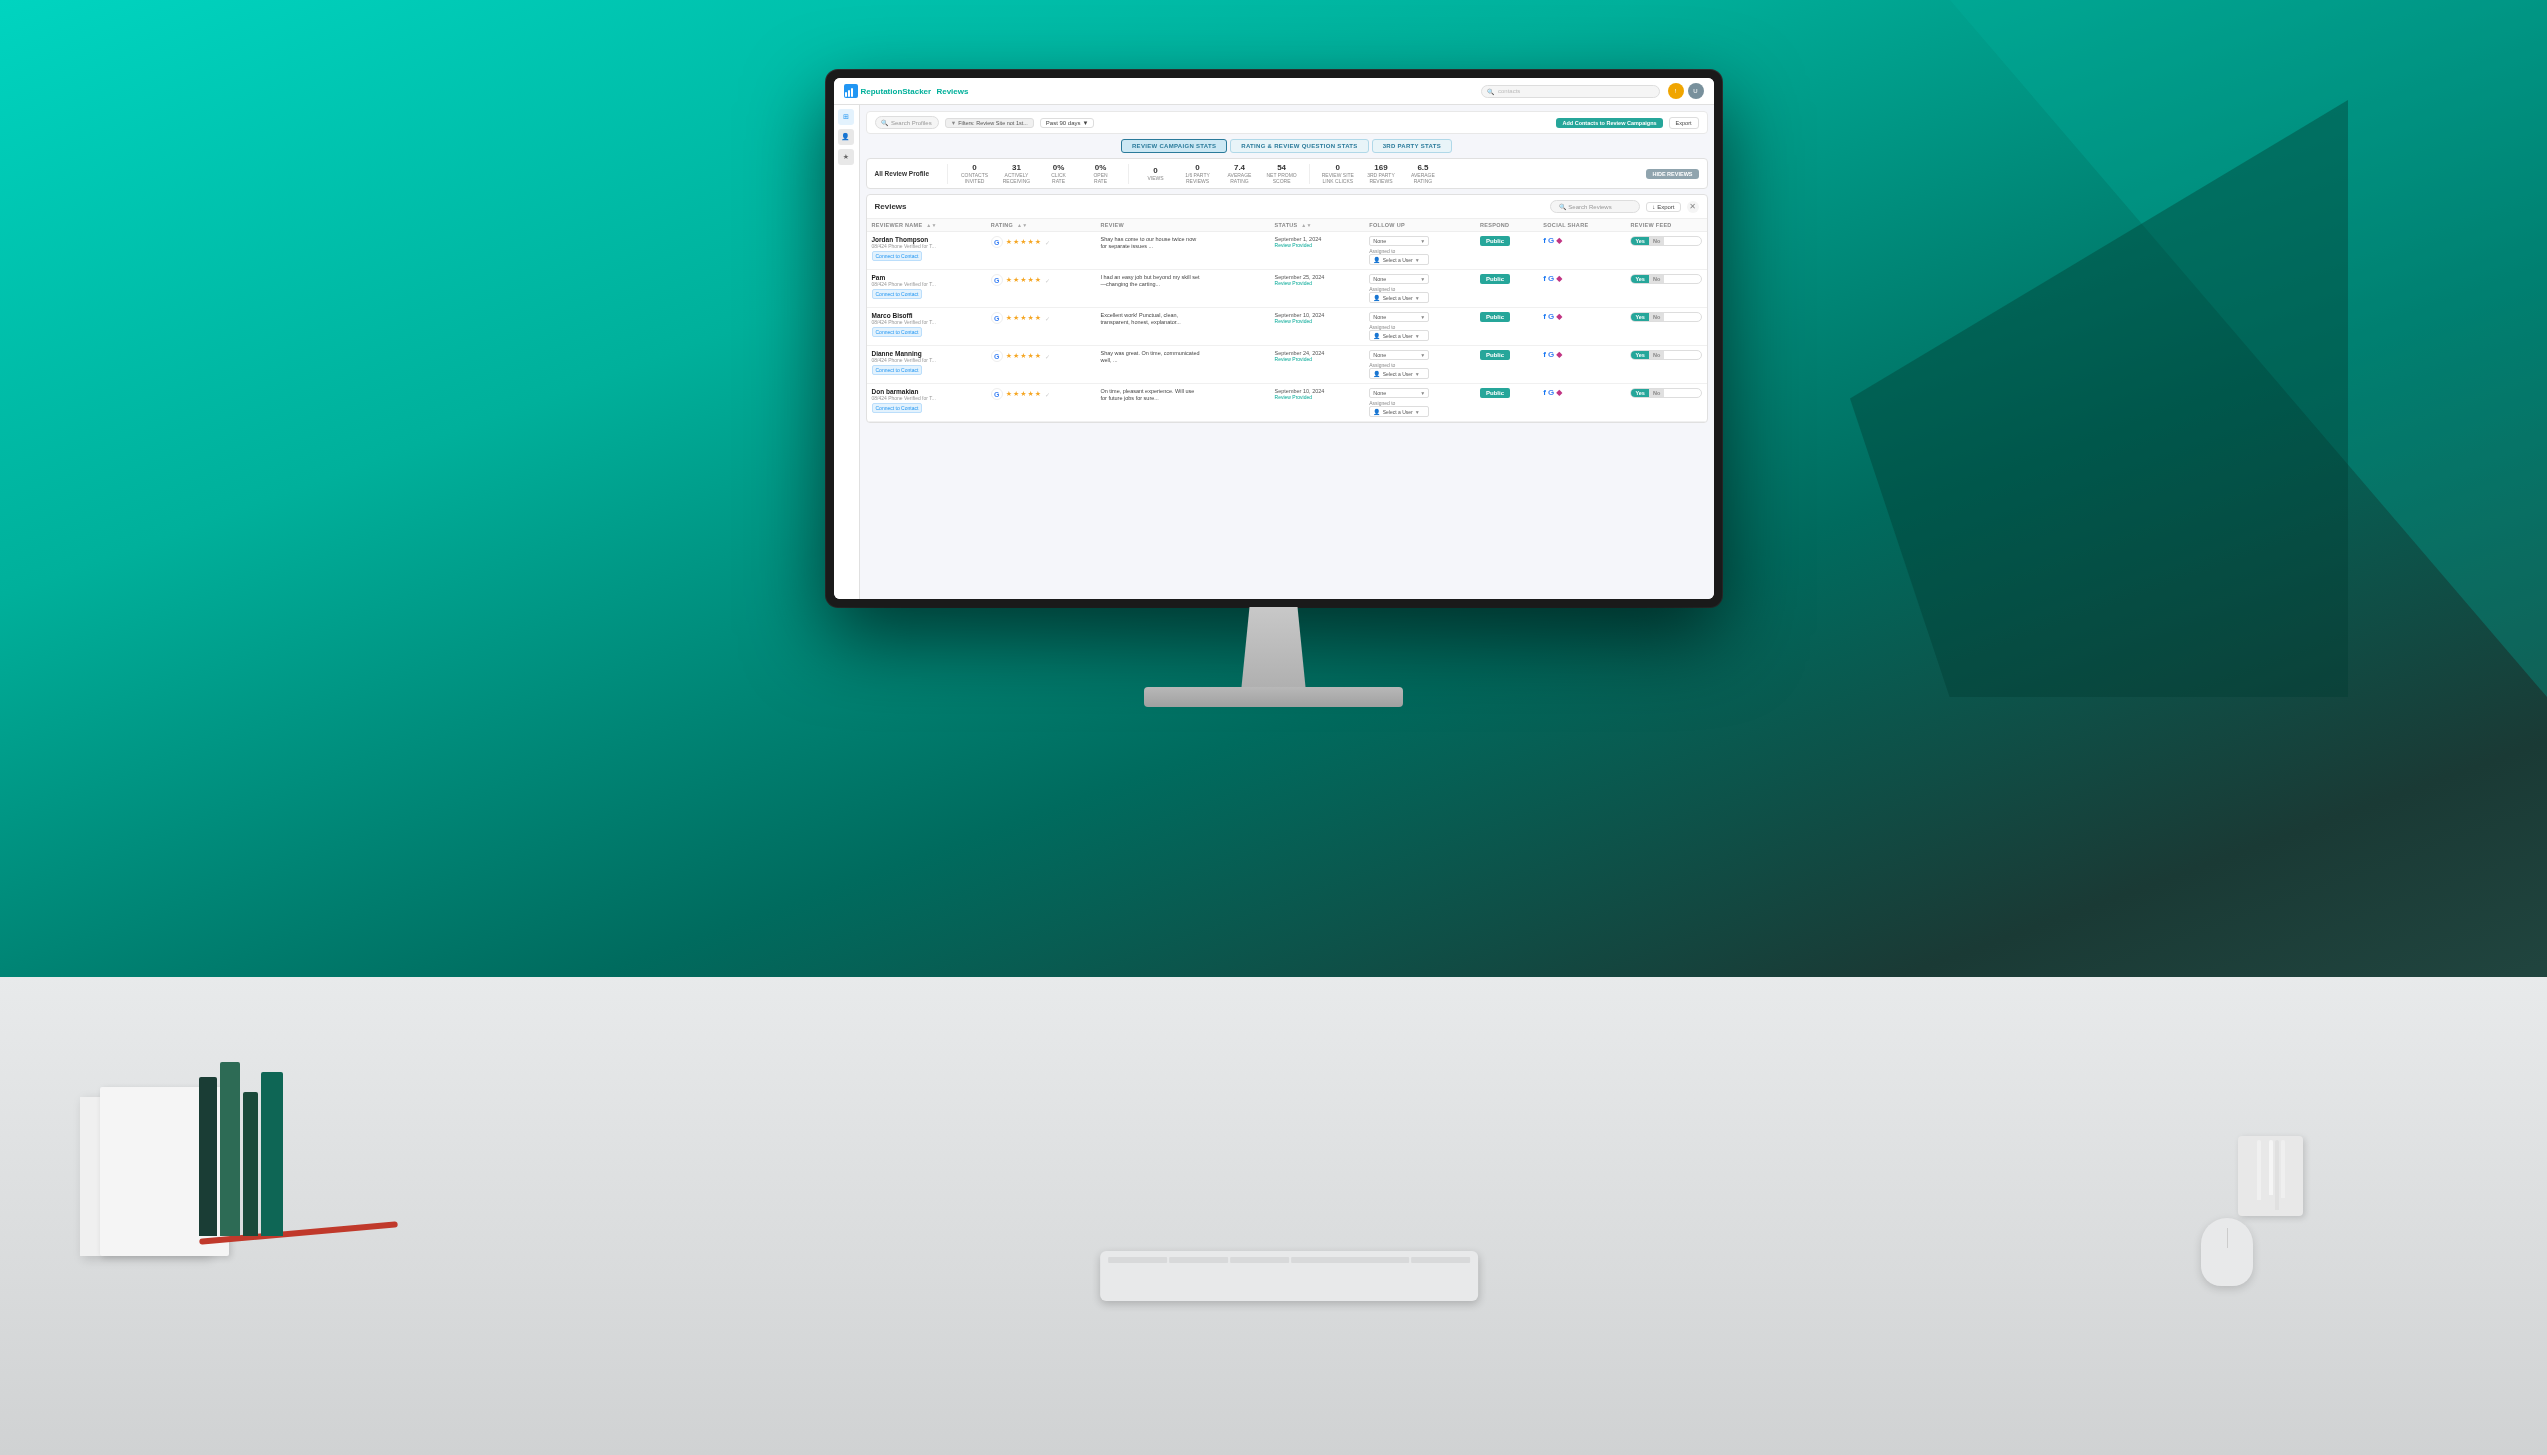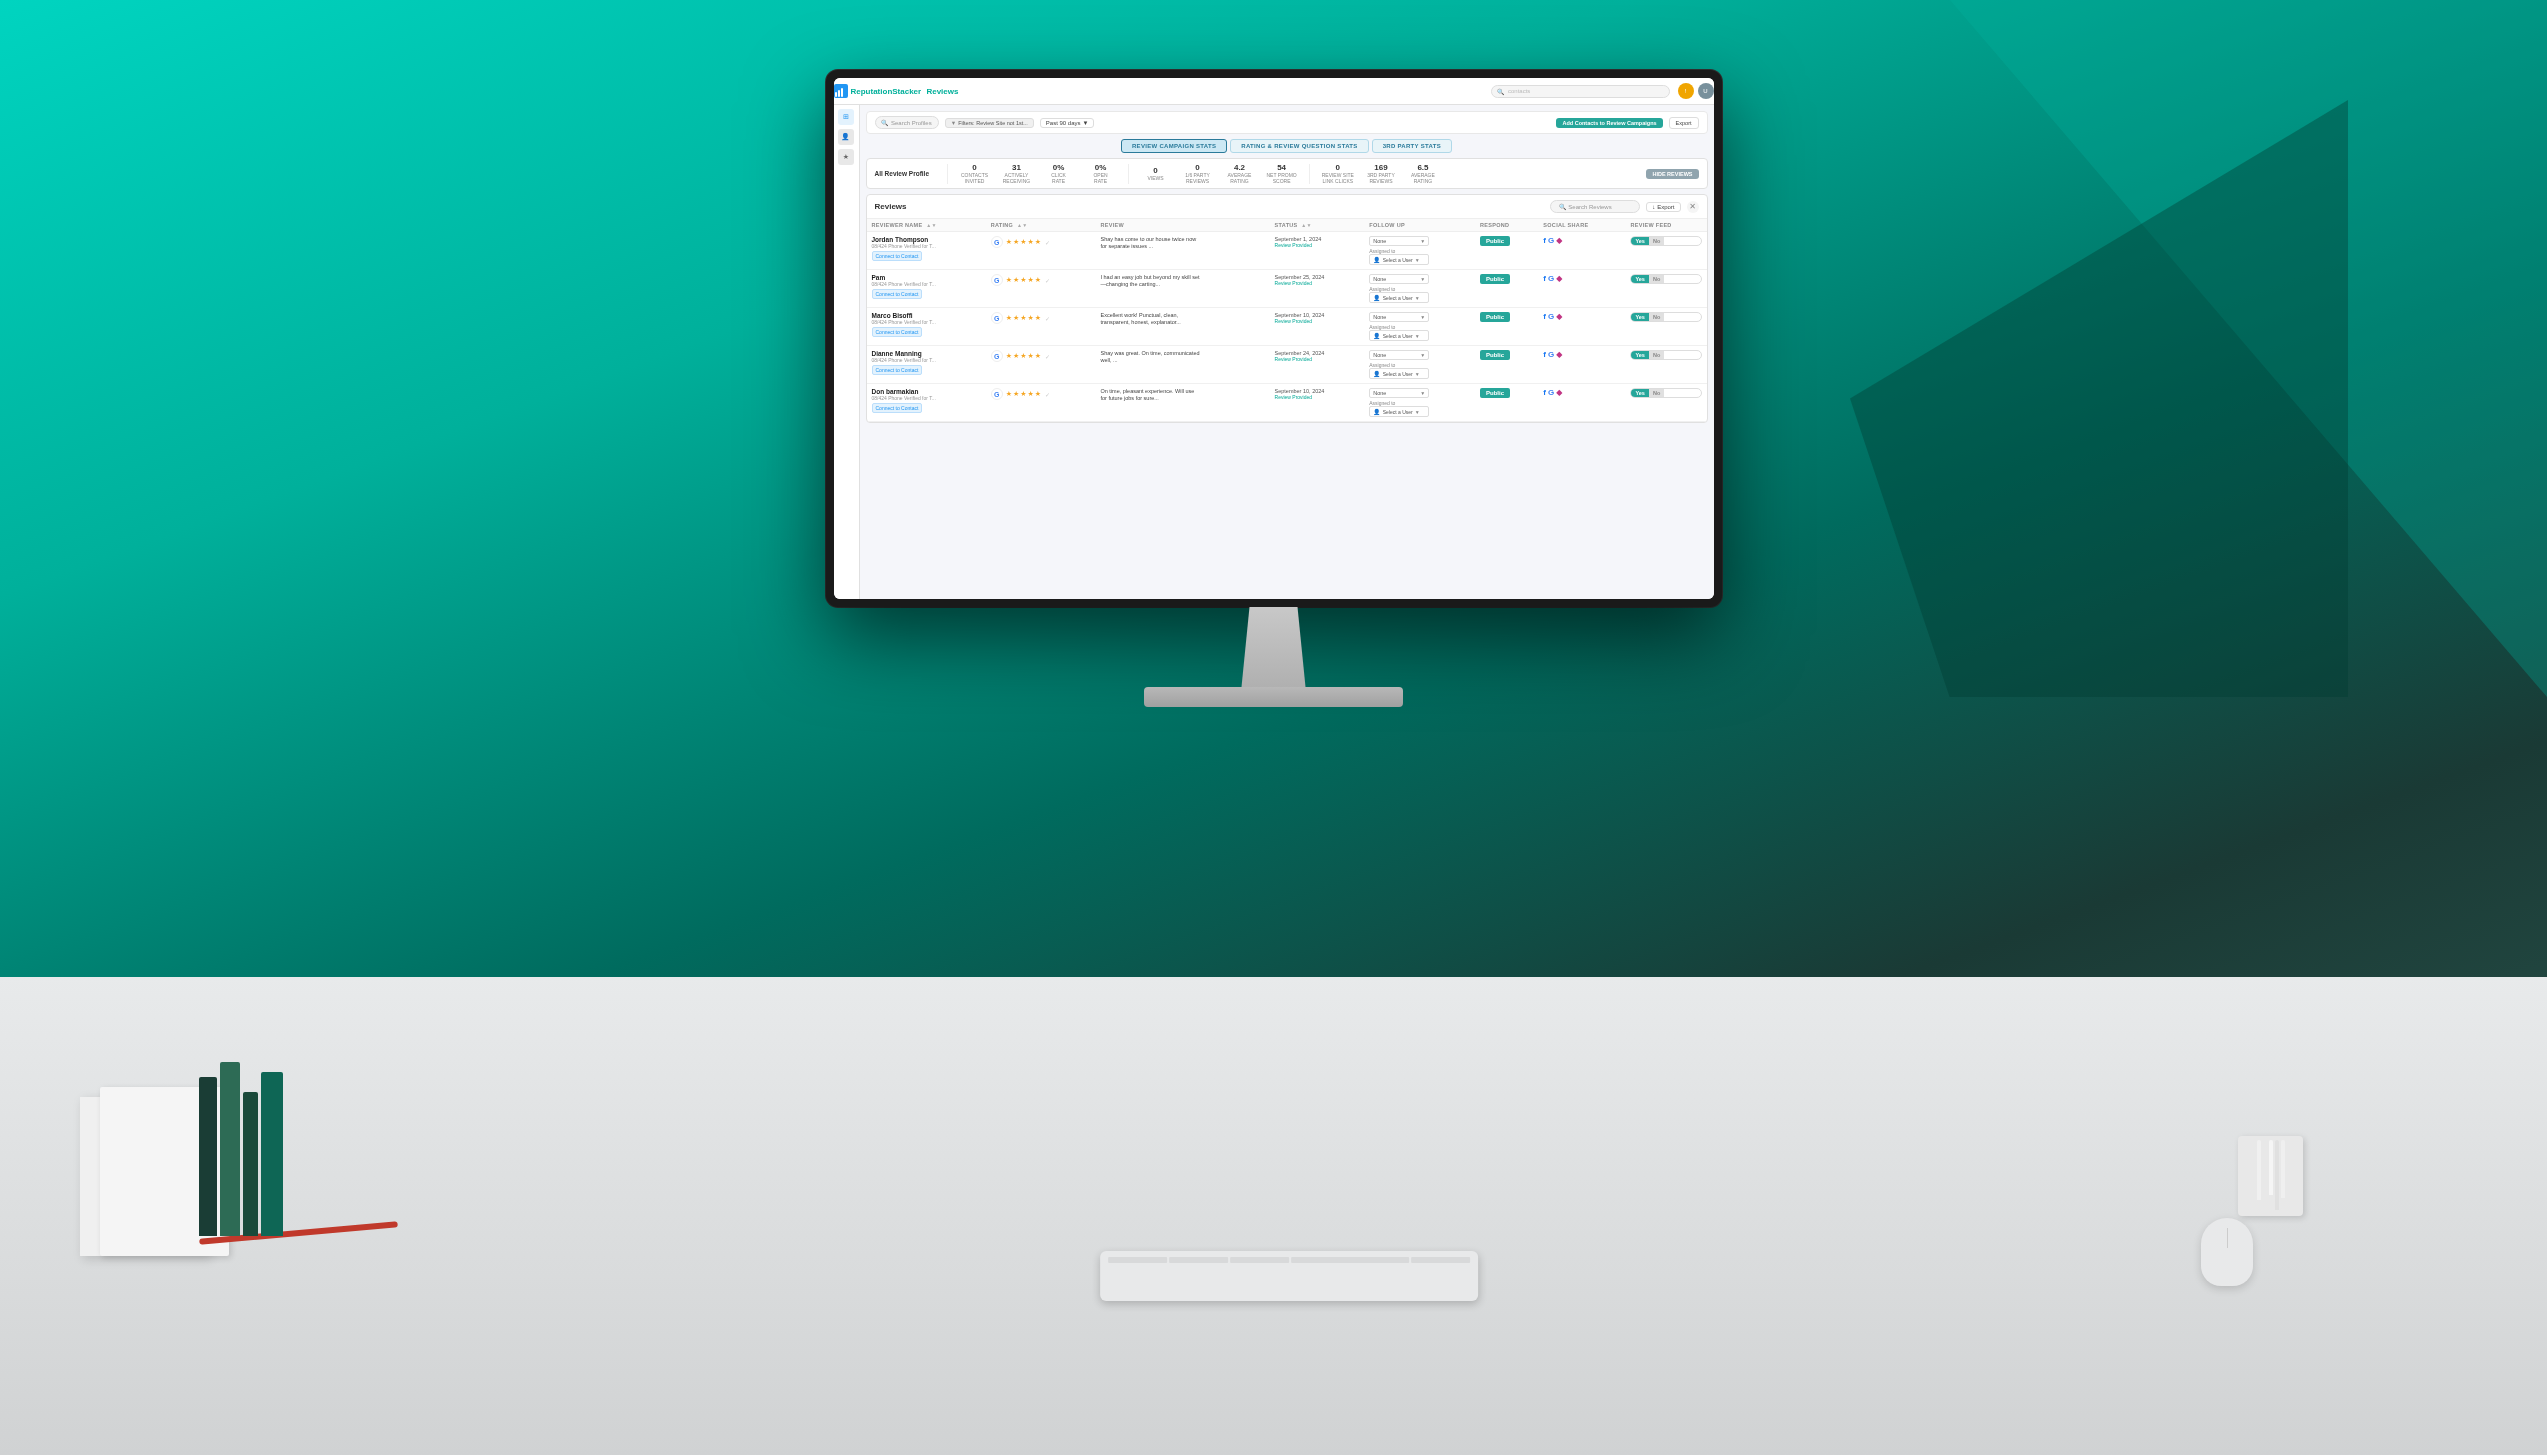--- a/index.html
+++ b/index.html
@@ -97,21 +97,21 @@
       background: #f0f2f5;
       display: flex;
       flex-direction: column;
       font-size: 7px;
     }
 
     
     .top-nav {
       background: #fff;
       border-bottom: 1px solid #e0e0e0;
-      padding: 5px 0;
+      padding: 5px 10px;
       display: flex;
       align-items: center;
       gap: 8px;
       min-height: 26px;
     }
     .logo {
       display: flex;
       align-items: center;
       gap: 3px;
     }
@@ -765,21 +765,21 @@
               <div class="stat-divider"></div>
               <div class="stat-item">
                 <div class="stat-value">0</div>
                 <div class="stat-label">VIEWS</div>
               </div>
               <div class="stat-item">
                 <div class="stat-value">0</div>
                 <div class="stat-label">1/6 PARTY<br>REVIEWS</div>
               </div>
               <div class="stat-item">
-                <div class="stat-value">4.2</div>
+                <div class="stat-value">7.4</div>
                 <div class="stat-label">AVERAGE<br>RATING</div>
               </div>
               <div class="stat-item">
                 <div class="stat-value">54</div>
                 <div class="stat-label">NET PROMO<br>SCORE</div>
               </div>
               <div class="stat-divider"></div>
               <div class="stat-item">
                 <div class="stat-value">0</div>
                 <div class="stat-label">REVIEW SITE<br>LINK CLICKS</div>

